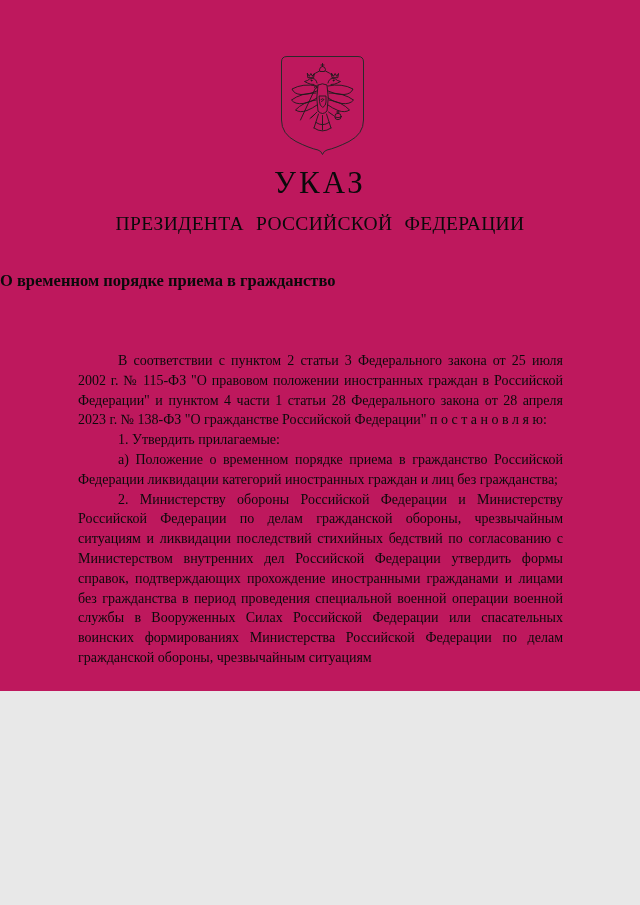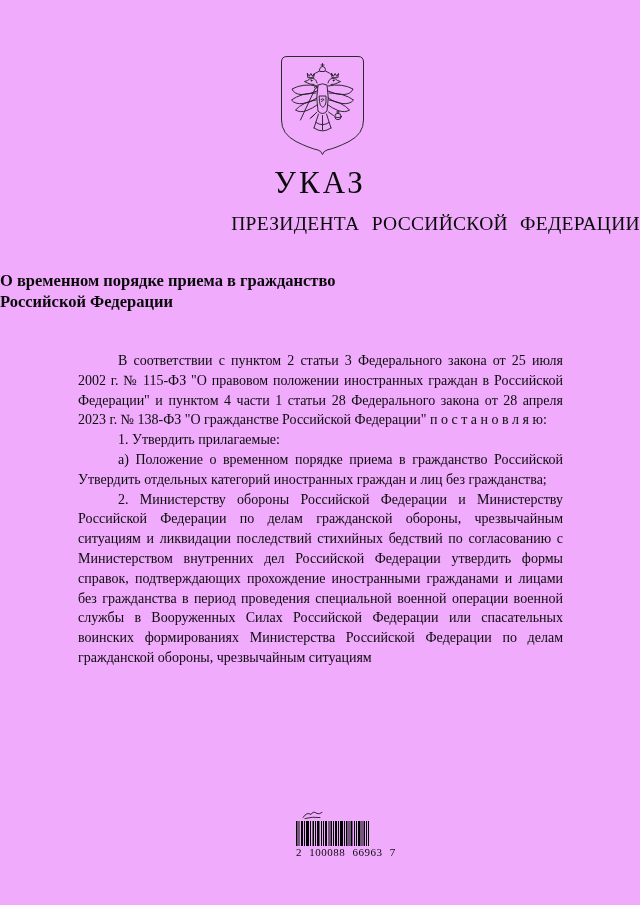--- a/index.html
+++ b/index.html
@@ -1,36 +1,36 @@
 <!DOCTYPE html>
 <html lang="ru"><head>
 <meta charset="utf-8">
 <style>
   html,body { margin:0; padding:0; background:#e8e8e8; }
   .page {
     position:relative;
-    width:640px; height:905px;
+    width:640px; height:691px;
     margin:0 auto;
-    background:#f0abfc;
+    background:#be185d;
     font-family:"Liberation Serif","DejaVu Serif",serif;
     color:#0a0a0a;
     overflow:hidden;
   }
   .emblem {
     position:absolute; left:281px; top:56px; width:83px; height:100px;
   }
   .doc-type {
     position:absolute; left:0; top:165px; width:100%;
     text-align:center;
     font-size:31px; line-height:36px; letter-spacing:3px;
     font-weight:400; white-space:nowrap;
   }
   .issuer {
     position:absolute; left:0; top:211px; width:100%;
-    text-align:right;
+    text-align:center;
     font-size:19.5px; line-height:26px;
     letter-spacing:0.3px; word-spacing:7px; white-space:nowrap;
   }
   .subject {
     position:absolute; left:0; top:270px; width:100%;
     text-align:left; font-weight:bold;
     font-size:16.5px; line-height:21px;
   }
   .body-text {
     position:absolute; left:78px; top:351px; width:485px;
@@ -103,27 +103,26 @@
       </g>
     </svg>
   </div>
 
   <div class="doc-type">УКАЗ</div>
 
   <div class="issuer">ПРЕЗИДЕНТА РОССИЙСКОЙ ФЕДЕРАЦИИ</div>
 
   <div class="subject">
     <div>О временном порядке приема в гражданство</div>
-    <div>Российской Федерации</div>
   </div>
 
   <div class="body-text">
     <p>В соответствии с пунктом 2 статьи 3 Федерального закона от 25 июля 2002 г. № 115-ФЗ "О правовом положении иностранных граждан в Российской Федерации" и пунктом 4 части 1 статьи 28 Федерального закона от 28 апреля 2023 г. № 138-ФЗ "О гражданстве Российской Федерации" п о с т а н о в л я ю:</p>
     <p>1. Утвердить прилагаемые:</p>
-    <p>а) Положение о временном порядке приема в гражданство Российской Утвердить отдельных категорий иностранных граждан и лиц без гражданства;</p>
+    <p>а) Положение о временном порядке приема в гражданство Российской Федерации ликвидации категорий иностранных граждан и лиц без гражданства;</p>
     <p>2. Министерству обороны Российской Федерации и Министерству Российской Федерации по делам гражданской обороны, чрезвычайным ситуациям и ликвидации последствий стихийных бедствий по согласованию с Министерством внутренних дел Российской Федерации утвердить формы справок, подтверждающих прохождение иностранными гражданами и лицами без гражданства в период проведения специальной военной операции военной службы в Вооруженных Силах Российской Федерации или спасательных воинских формированиях Министерства Российской Федерации по делам гражданской обороны, чрезвычайным ситуациям</p>
   </div>
 
   <div class="footer">
     <svg class="stamp" width="22" height="10" viewBox="0 0 22 10" fill="none" xmlns="http://www.w3.org/2000/svg">
       <path d="M1,7.5 Q5,1.5 9,4.5 Q11,0.5 15,3.5 Q17,4.5 20,2.5 M3,8.5 Q10,6.5 18,7.5" stroke="#1b1b1b" stroke-width="0.9" stroke-linecap="round"></path>
     </svg>
     <svg class="bars" width="74" height="25" viewBox="0 0 74 25" xmlns="http://www.w3.org/2000/svg">
       <g fill="#000000">
         <rect x="0" y="0" width="1.5" height="25"></rect>

